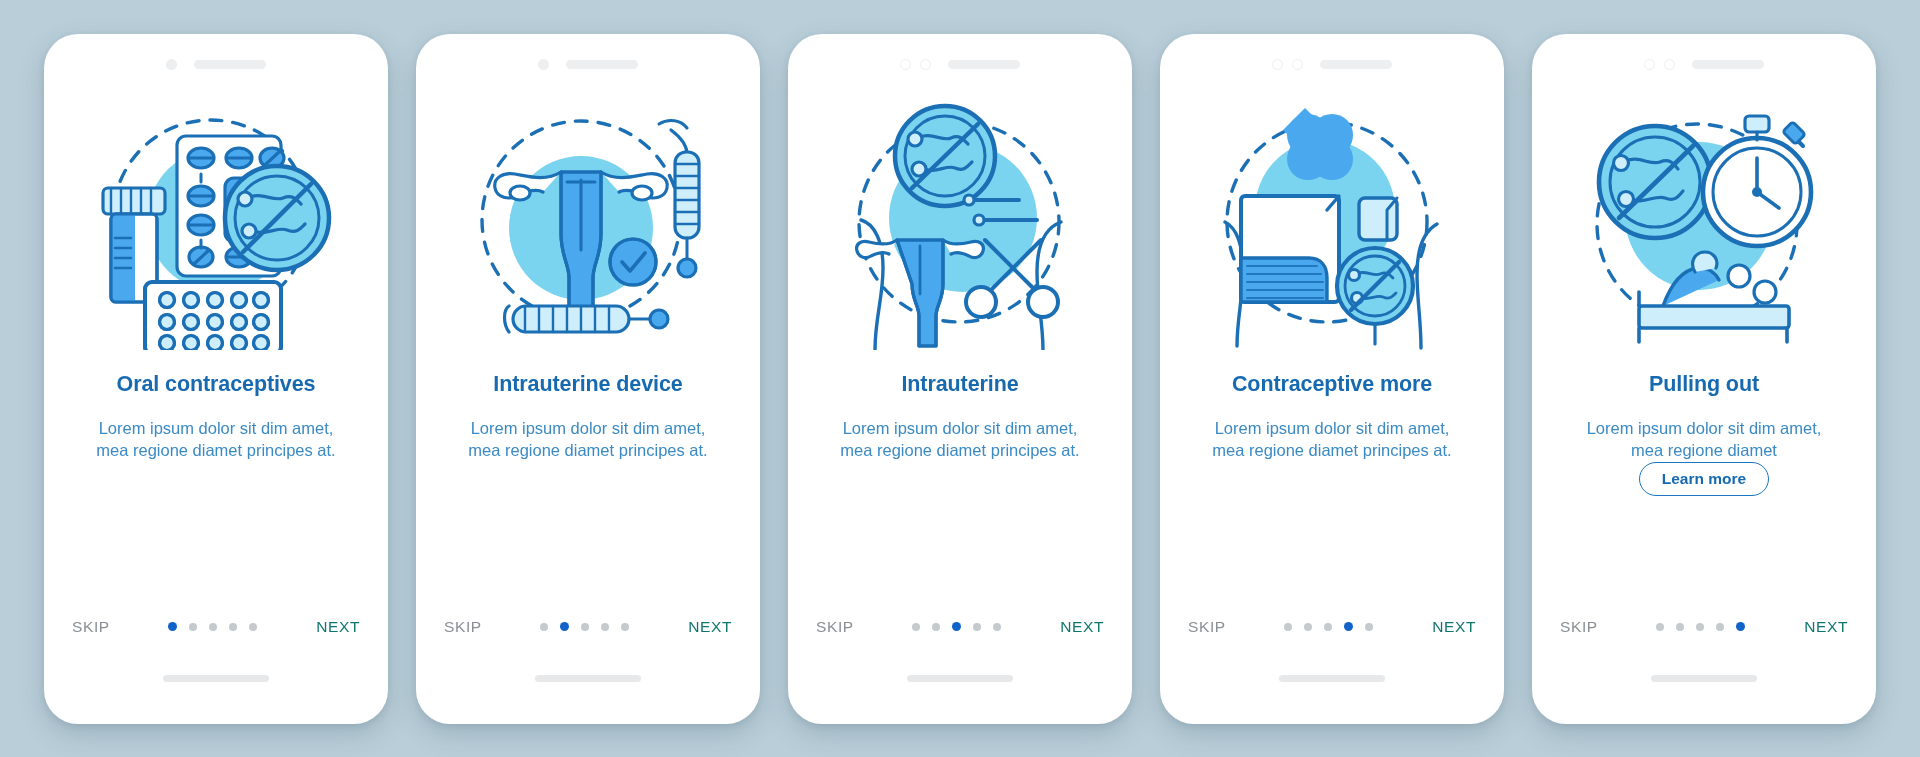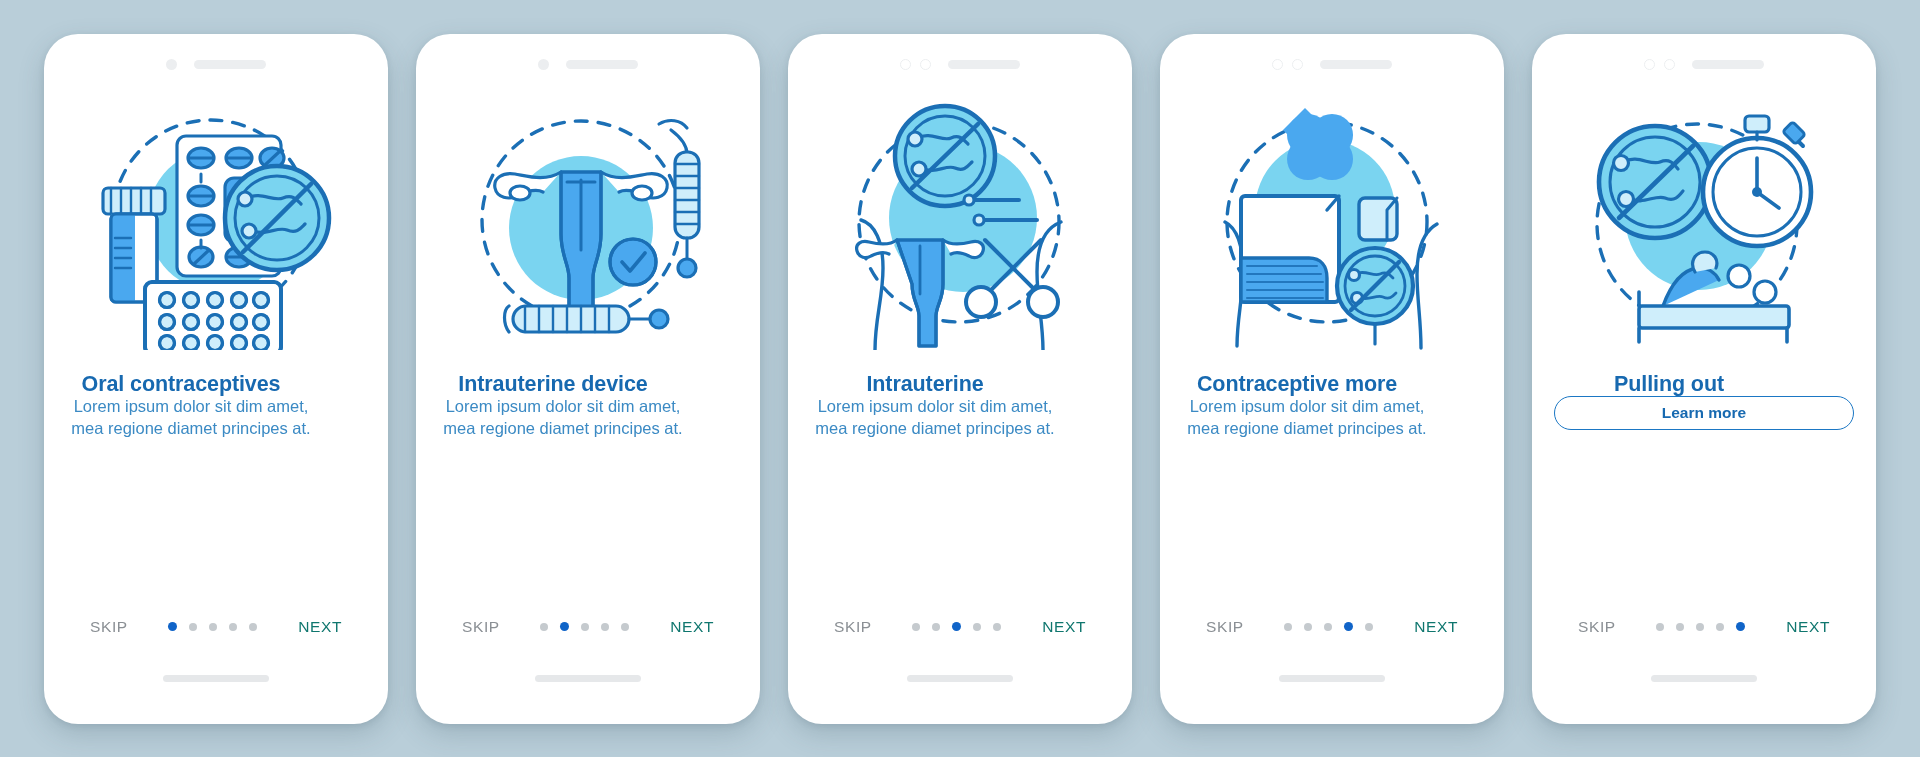--- a/index.html
+++ b/index.html
@@ -81,36 +81,37 @@
   }
   .illus { display: block; }
 
   
   .text-block {
     width: 100%;
     padding: 0 22px;
     text-align: center;
     display: flex;
     flex-direction: column;
+    align-items: center;
   }
   .card-title {
     font-size: 21.5px;
     font-weight: bold;
     color: #1769b0;
     line-height: 1.16;
     letter-spacing: -0.1px;
     margin-top: 6px;
     max-width: 230px;
   }
   .card-body {
     font-size: 16.5px;
     font-weight: normal;
     color: #3b8ac4;
     line-height: 1.33;
-    margin-top: 0;
+    margin-top: 22px;
     max-width: 250px;
   }
 
   .learn-more {
     display: inline-flex;
     align-items: center;
     justify-content: center;
     height: 34px;
     padding: 0 22px;
     border: 1.8px solid #1b77c4;
@@ -125,21 +126,21 @@
 
   
   .nav-row {
     position: absolute;
     left: 0;
     right: 0;
     bottom: 88px;
     display: flex;
     align-items: center;
     justify-content: space-between;
-    padding: 0 46px;
+    padding: 0 28px;
     margin-top: 36px;
   }
   .skip-btn {
     font-size: 15.5px;
     color: #8a8f94;
     letter-spacing: 0.6px;
     background: none;
     border: none;
     font-family: "Liberation Sans", sans-serif;
     cursor: pointer;
@@ -498,20 +499,21 @@
     <circle cx="160" cy="176" r="11" fill="#ffffff" stroke-width="3.2"></circle>
     <circle cx="186" cy="192" r="11" fill="#ffffff" stroke-width="3.2"></circle>
     <rect x="60" y="206" width="150" height="22" rx="3" fill="#cfeefb" stroke-width="3.6"></rect>
     <path d="M60 206v-14" stroke-width="3.6"></path>
     <path d="M60 228v14M208 228v14" stroke-width="3.6"></path>
   </g>
 </svg>
 </div>
       <div class="text-block">
         <div class="card-title">Pulling out</div>
+        <div class="card-body">Lorem ipsum dolor sit dim amet, mea regione diamet</div>
         <button class="learn-more">Learn more</button>
       </div>
       <div class="nav-row">
         <button class="skip-btn">SKIP</button>
         <div class="dots">
           <span class="dot"></span>
           <span class="dot"></span>
           <span class="dot"></span>
           <span class="dot"></span>
           <span class="dot active"></span>

